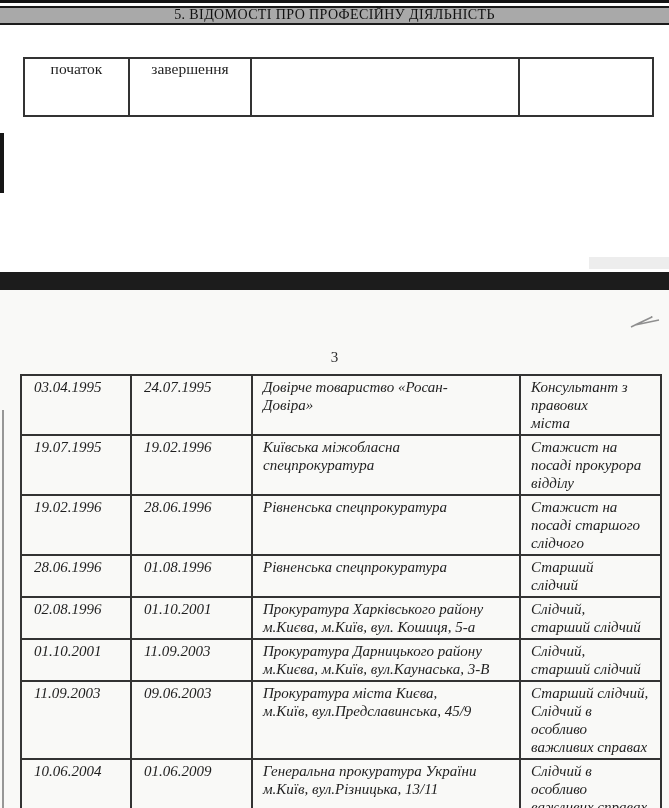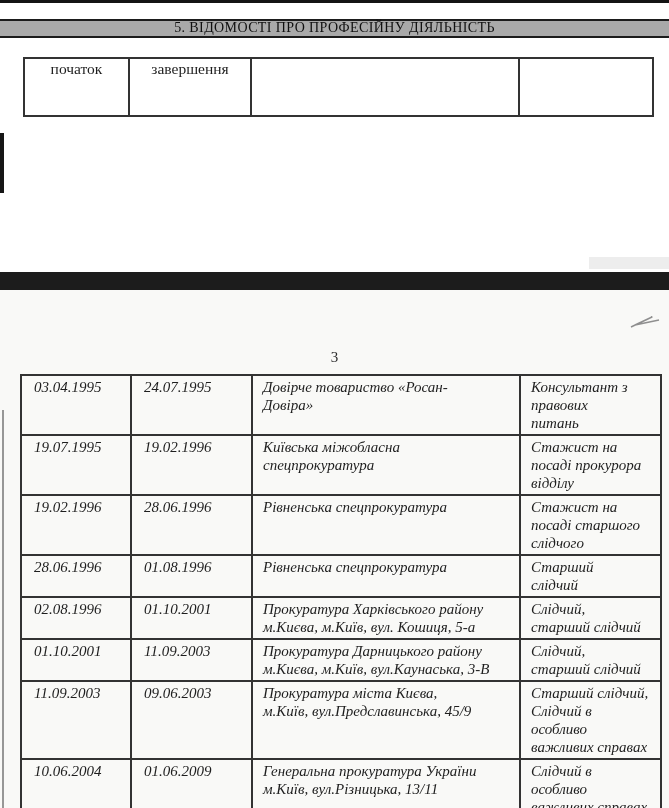--- a/index.html
+++ b/index.html
@@ -8,21 +8,21 @@
     font-family:"Liberation Serif","DejaVu Serif",serif;color:#1e1e1e;
   }
   #screen{position:relative;width:669px;height:808px;overflow:hidden;background:#ffffff;}
   .abs{position:absolute;}
 
   
   #top-strip{left:0;top:0;width:669px;height:3px;background:#141414;}
 
   
   #section-bar{
-    left:0;top:19px;width:669px;height:19px;box-sizing:border-box;
+    left:0;top:6px;width:669px;height:19px;box-sizing:border-box;
     background:#a9a9a9;border-top:2px solid #1b1b1b;border-bottom:2px solid #1b1b1b;
     text-align:center;font-size:14px;line-height:14px;color:#101010;letter-spacing:.4px;
   }
 
   
   #intro{left:8px;top:24px;width:656px;font-size:15.5px;line-height:16.5px;color:#191919;}
   #intro .l1{word-spacing:10.5px;white-space:nowrap;}
 
   table{border-collapse:collapse;table-layout:fixed;background:transparent;}
   td{
@@ -122,21 +122,21 @@
         <tr>
           <td class="it date">03.04.1995</td>
           <td class="it date">24.07.1995</td>
           <td class="it org">
             <div>Довірче товариство «Росан-Довіра»</div>
             <div></div>
           </td>
           <td class="it">
             <div>Консультант з</div>
             <div>правових</div>
-            <div>питань</div>
+            <div>міста</div>
           </td>
         </tr>
 
         <tr>
           <td class="it date">19.07.1995</td>
           <td class="it date">19.02.1996</td>
           <td class="it org">
             <div>Київська міжобласна</div>
             <div>спецпрокуратура</div>
           </td>

